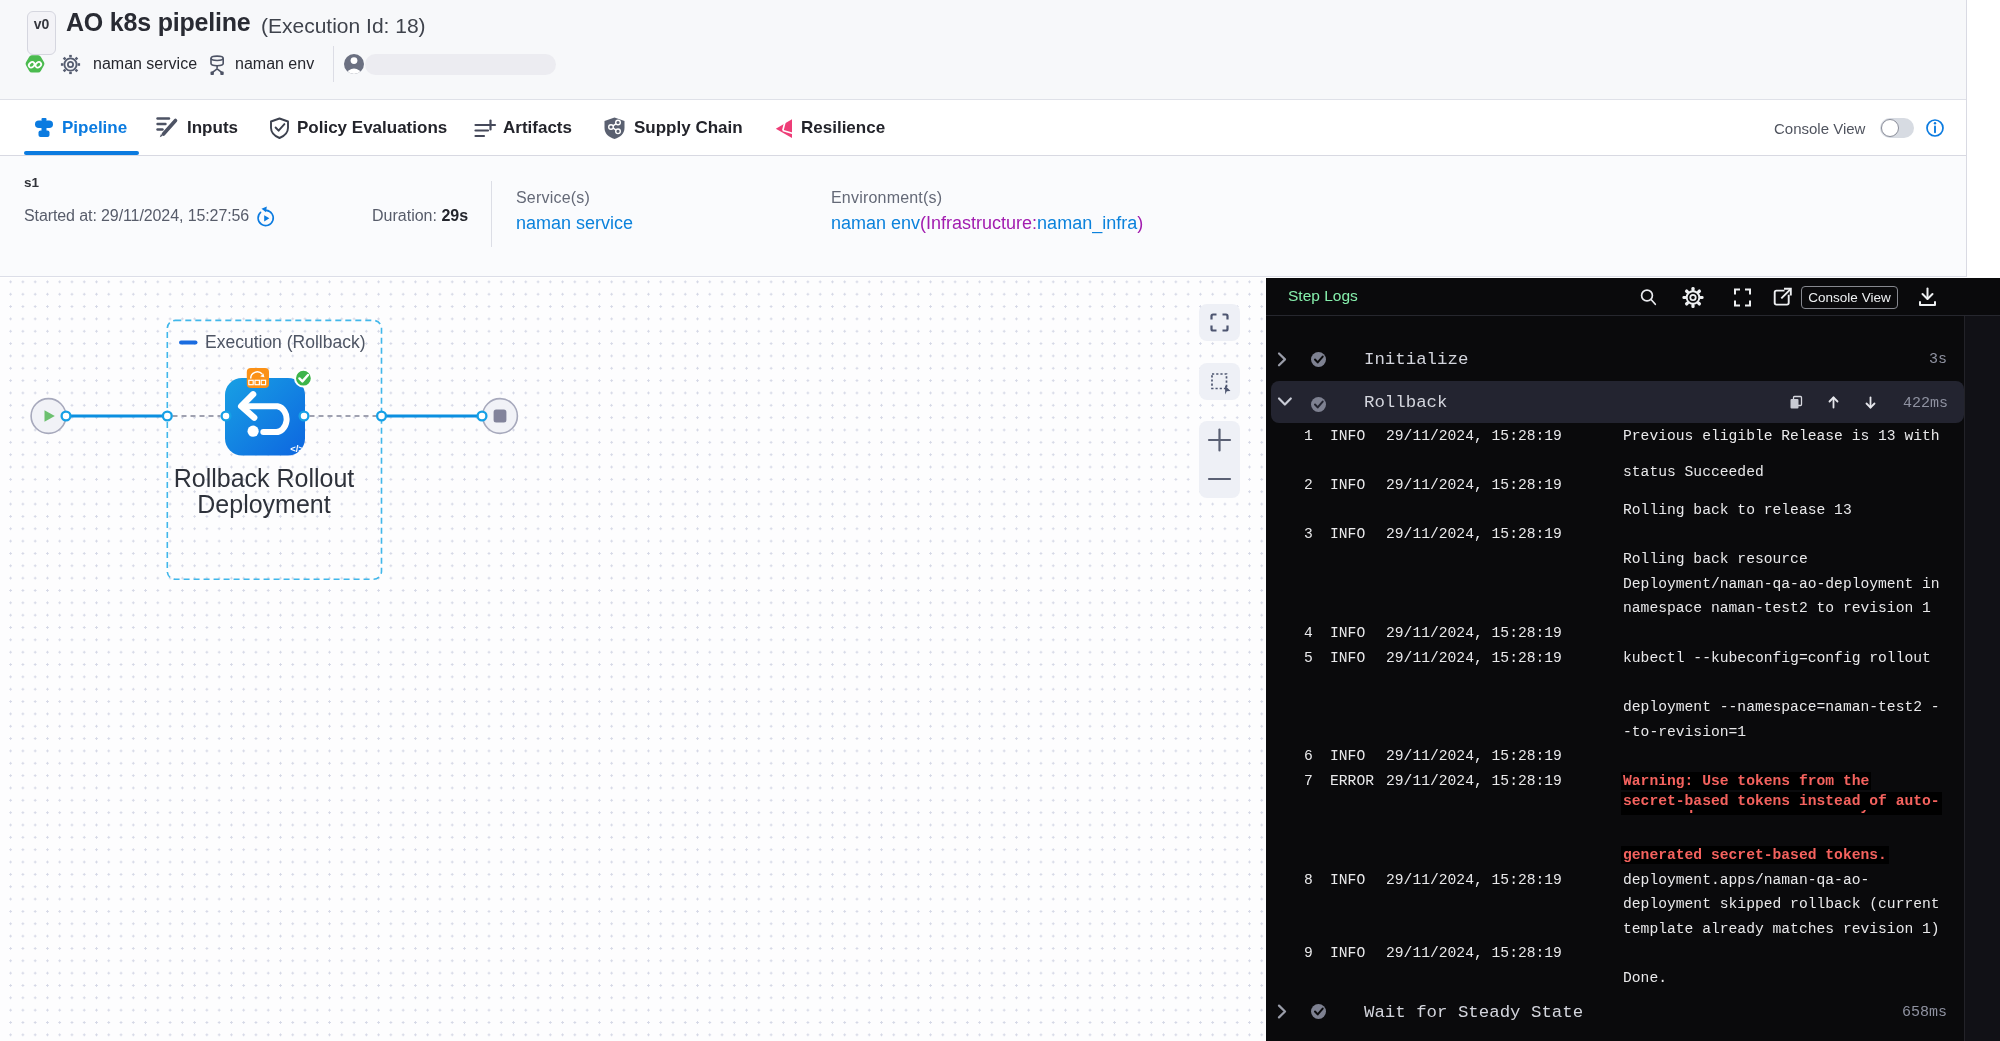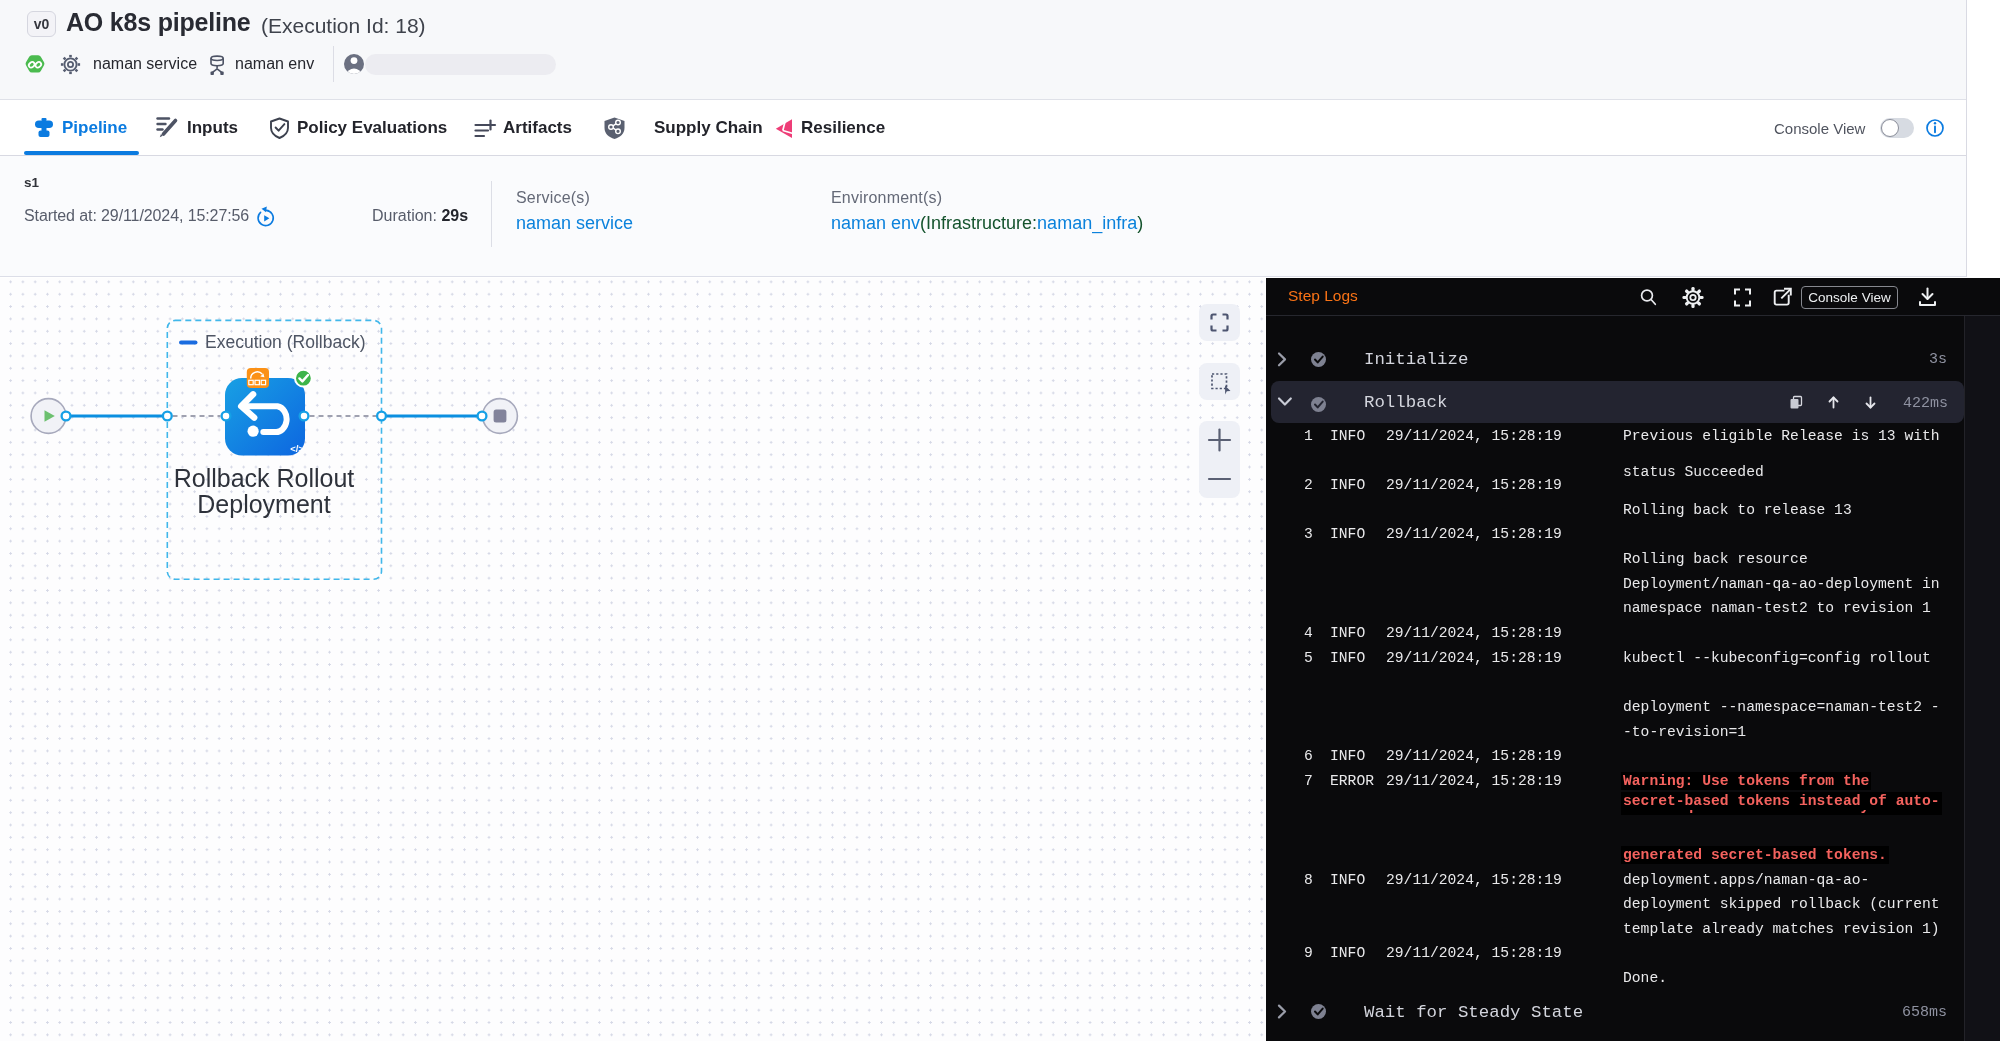--- a/index.html
+++ b/index.html
@@ -1,20 +1,20 @@
 <!DOCTYPE html>
 <html><head>
 <meta charset="utf-8">
 <style>
   * { margin:0; padding:0; box-sizing:border-box; }
   html,body { width:2000px; height:1041px; overflow:hidden; }
   body { font-family:"Liberation Sans", sans-serif; position:relative; background:#fff; }
   
   #top { position:absolute; left:0; top:0; width:2000px; height:100px; background:#f7f8fa; border-bottom:1px solid #dfe1e8; }
-  #v0 { position:absolute; left:27px; top:11px; width:29px; height:26px; background:#f3f3f7; border:1px solid #d5d6df; border-radius:6px; font-size:14px; font-weight:bold; color:#35373f; text-align:center; line-height:24px; }
+  #v0 { position:absolute; left:27px; top:11px; width:29px; height:44px; background:#f3f3f7; border:1px solid #d5d6df; border-radius:6px; font-size:14px; font-weight:bold; color:#35373f; text-align:center; line-height:24px; }
   #title { position:absolute; left:66px; top:8px; font-size:25px; font-weight:bold; color:#292b33; letter-spacing:-0.2px; }
   #execid { position:absolute; left:261px; top:14px; font-size:21px; color:#3f434c; }
   .hdr2txt { position:absolute; top:55px; font-size:16px; color:#26272e; font-weight:500; }
   #hdiv1 { position:absolute; left:333px; top:46px; width:1px; height:36px; background:#dcdde5; }
   #pill { position:absolute; left:365px; top:54px; width:191px; height:21px; background:#ececf1; border-radius:10.5px; }
   
   #tabs { position:absolute; left:0; top:101px; width:2000px; height:55px; background:#fff; border-bottom:1px solid #d8d9e2; }
   .tabtxt { position:absolute; top:17px; font-size:17px; font-weight:600; color:#23242b; }
   #tabline { position:absolute; left:24px; top:50px; width:115px; height:4px; background:#0b7be0; border-radius:2px; }
   
@@ -24,31 +24,31 @@
   
   #stagebar { position:absolute; left:0; top:156px; width:2000px; height:121px; background:#fafbfd; border-bottom:1px solid #dcdee8; }
   #s1 { position:absolute; left:24px; top:19px; font-size:13.5px; font-weight:bold; color:#303239; }
   #startedat { position:absolute; left:24px; top:51px; font-size:16px; letter-spacing:-0.1px; color:#575c6a; }
   #duration { position:absolute; left:372px; top:51px; font-size:16px; color:#575c6a; }
   #duration b { color:#23252c; font-weight:bold; }
   #sdiv { position:absolute; left:491px; top:25px; width:1px; height:66px; background:#dcdee6; }
   .slabel { position:absolute; top:33px; font-size:16px; letter-spacing:0.2px; color:#646977; }
   .sval { position:absolute; top:57px; font-size:18px; }
   .blue { color:#0b82dc; }
-  .dark { color:#14532d; }
+  .dark { color:#a21caf; }
   
   #canvas { position:absolute; left:0; top:278px; width:1266px; height:763px;
     background-color:#fdfdfe;
     background-image:radial-gradient(circle, #d5d8e6 1px, rgba(0,0,0,0) 1px);
     background-size:12.27px 12.35px; background-position:4.5px -2.3px;padding-left:8px; }
   .zbtn { position:absolute; left:1199px; width:41px; background:#eef0f6; border-radius:8px; }
   #steplabel { position:absolute; left:164px; top:187px; width:200px; text-align:center; font-size:25px; color:#2e323b; line-height:26px; }
   
   #panel { position:absolute; left:1266px; top:278px; width:734px; height:763px; background:#0a0a0c; color:#e9e9eb; }
-  #sl-title { position:absolute; left:22px; top:9px; font-size:15.5px; color:#f97316; }
+  #sl-title { position:absolute; left:22px; top:9px; font-size:15.5px; color:#86efac; }
   #hline { position:absolute; left:0; top:37px; width:734px; height:1px; background:#26272e; }
   #gutter { position:absolute; left:698px; top:38px; width:36px; height:725px; background:#111116; border-left:1px solid #232329; }
   #cvbtn { position:absolute; left:535px; top:8px; width:97px; height:23px; border:1px solid #86888f; border-radius:4px; color:#eef0f2; font-size:13.5px; text-align:center; line-height:21px; }
   .secrow { position:absolute; left:0; width:698px; height:42px; }
   .sectitle { position:absolute; left:98px; top:12px; font-family:"Liberation Mono", monospace; font-size:17.4px; color:#d3d5dd; }
   .secdur { position:absolute; right:17px; top:13px; font-family:"Liberation Mono", monospace; font-size:15px; color:#8f92a1; }
   #rollbackrow { top:102.5px; background:#232430; border-radius:8px; left:5px; width:693px; }
   #rollbackrow .sectitle { left:93px; }
   #rollbackrow .secdur { right:16px; top:14px; }
   .ll { position:absolute; left:0; width:698px; height:24.65px; font-family:"Liberation Mono", monospace; font-size:14.66px; }
@@ -106,21 +106,21 @@
       <circle cx="354" cy="60.6" r="3.4" fill="#fff"></circle>
       <path d="M347,74.5 a7,6 0 0 1 14,0 z" fill="#fff"></path>
     </g>
   </svg>
 </div>
 <div id="tabs">
   <div class="tabtxt" style="left:62px; color:#0b7be0;">Pipeline</div>
   <div class="tabtxt" style="left:187px;">Inputs</div>
   <div class="tabtxt" style="left:297px;">Policy Evaluations</div>
   <div class="tabtxt" style="left:503px;">Artifacts</div>
-  <div class="tabtxt" style="left:634px;margin-left:20px;">Supply Chain</div>
+  <div class="tabtxt" style="left:634px;">Supply Chain</div>
   <div class="tabtxt" style="left:801px;">Resilience</div>
   <div id="tabline"></div>
 
   <div id="cvlabel">Console View</div>
   <div id="toggle">
       <div id="knob"></div>
     </div>
   <svg id="tabicons" style="position:absolute;left:0;top:0px;" width="2000" height="55" viewBox="0 0 2000 55">
     <g transform="translate(0,2.5)">
     <g fill="#0b7be0">

